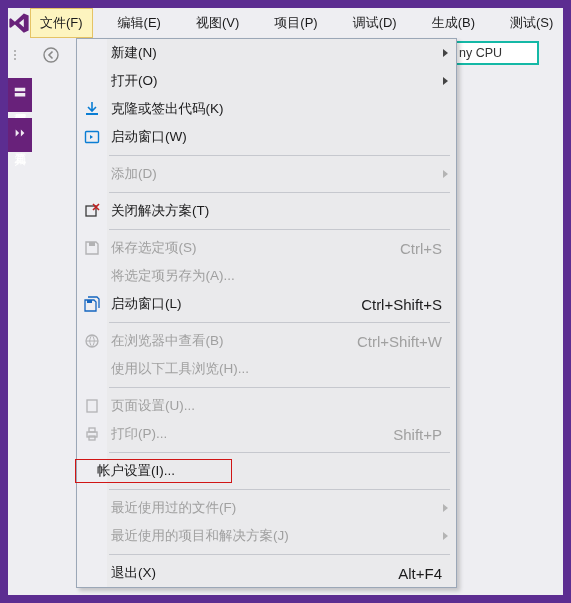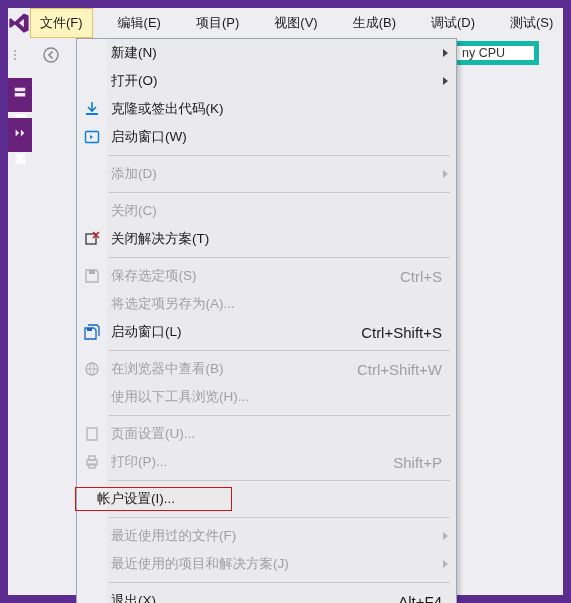--- a/index.html
+++ b/index.html
@@ -48,21 +48,21 @@
   }
   .tb-left-dots span { width: 2px; height: 2px; background: #a0a0a0; border-radius: 50%; }
   .tb-btn {
     width: 34px; height: 28px; display: flex; align-items: center; justify-content: center;
     color: #5a5a5a;
   }
   .tb-btn svg { width: 16px; height: 16px; }
   .solution-cfg {
     position: absolute; right: 24px; top: 3px;
     width: 88px; height: 24px;
-    background: #ffffff; border: 5px solid #14b8a6;
+    background: #ffffff; border: 2px solid #14b8a6;
     display: flex; align-items: center; padding: 0 6px;
     font-size: 12.5px; color: #333;
   }
 
   
   .side-tabs {
     position: absolute; left: 8px; top: 78px; width: 24px;
     display: flex; flex-direction: column; gap: 6px;
   }
   .side-tab {
@@ -136,30 +136,30 @@
       </svg>
   </div>
   <div class="menubar">
     <div class="menu-item open">
         <span>文件(F)</span>
       </div>
     <div class="menu-item">
         <span>编辑(E)</span>
       </div>
     <div class="menu-item">
+        <span>视图(V)</span>
+      </div>
+    <div class="menu-item">
         <span>项目(P)</span>
       </div>
     <div class="menu-item">
-        <span>视图(V)</span>
+        <span>调试(D)</span>
       </div>
     <div class="menu-item">
         <span>生成(B)</span>
-      </div>
-    <div class="menu-item">
-        <span>调试(D)</span>
       </div>
     <div class="menu-item">
         <span>测试(S)</span>
       </div>
   </div>
 </div>
 
 <div class="toolbar">
   <div class="tb-left-dots">
       <span></span>
@@ -232,23 +232,20 @@
 
   <div class="dd-sep"></div>
 
   <div class="dd-row disabled">
     <span class="label">添加(D)</span>
     <span class="sub-arrow"></span>
   </div>
 
   <div class="dd-sep"></div>
 
-  <div class="dd-row disabled">
-    <span class="label">关闭(C)</span>
-  </div>
 
   <div class="dd-row">
     <span class="row-icon">
       <svg viewBox="0 0 16 16">
           <rect x="2" y="3" width="10" height="10" fill="none" stroke="#3a3a3a" stroke-width="1.3"></rect>
           <path d="M9 1l6 6M15 1l-6 6" stroke="#c02020" stroke-width="1.6"></path>
         </svg>
     </span>
     <span class="label">关闭解决方案(T)</span>
   </div>

